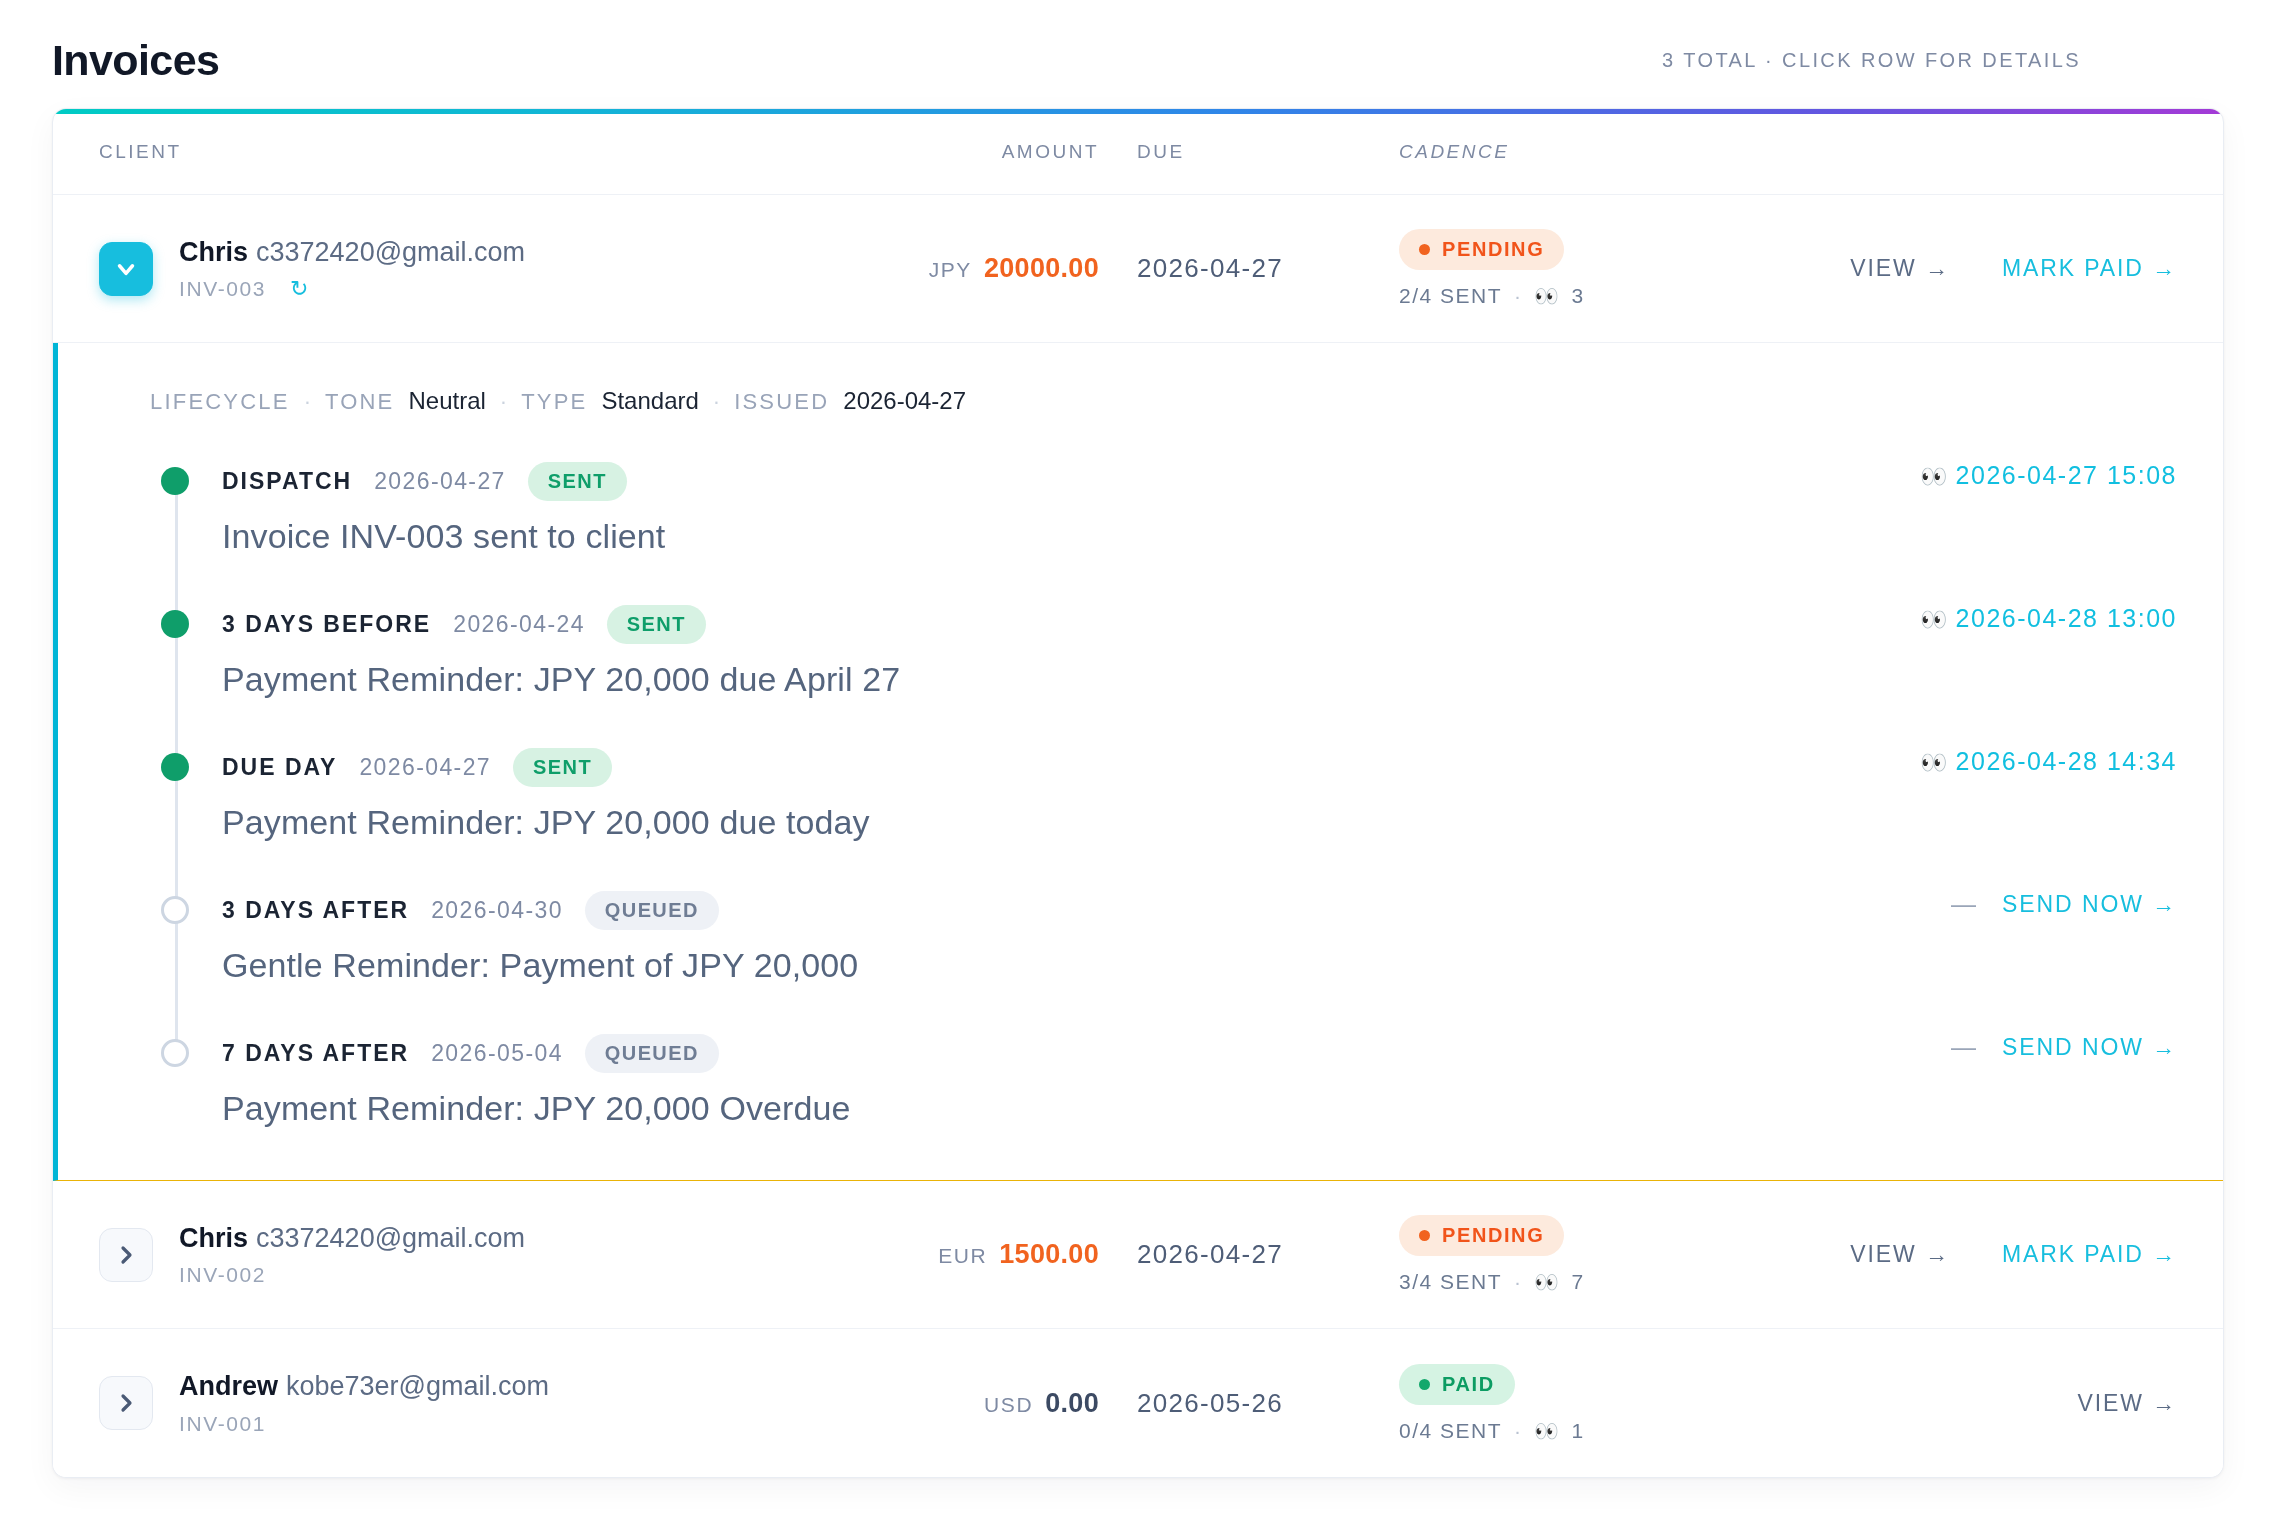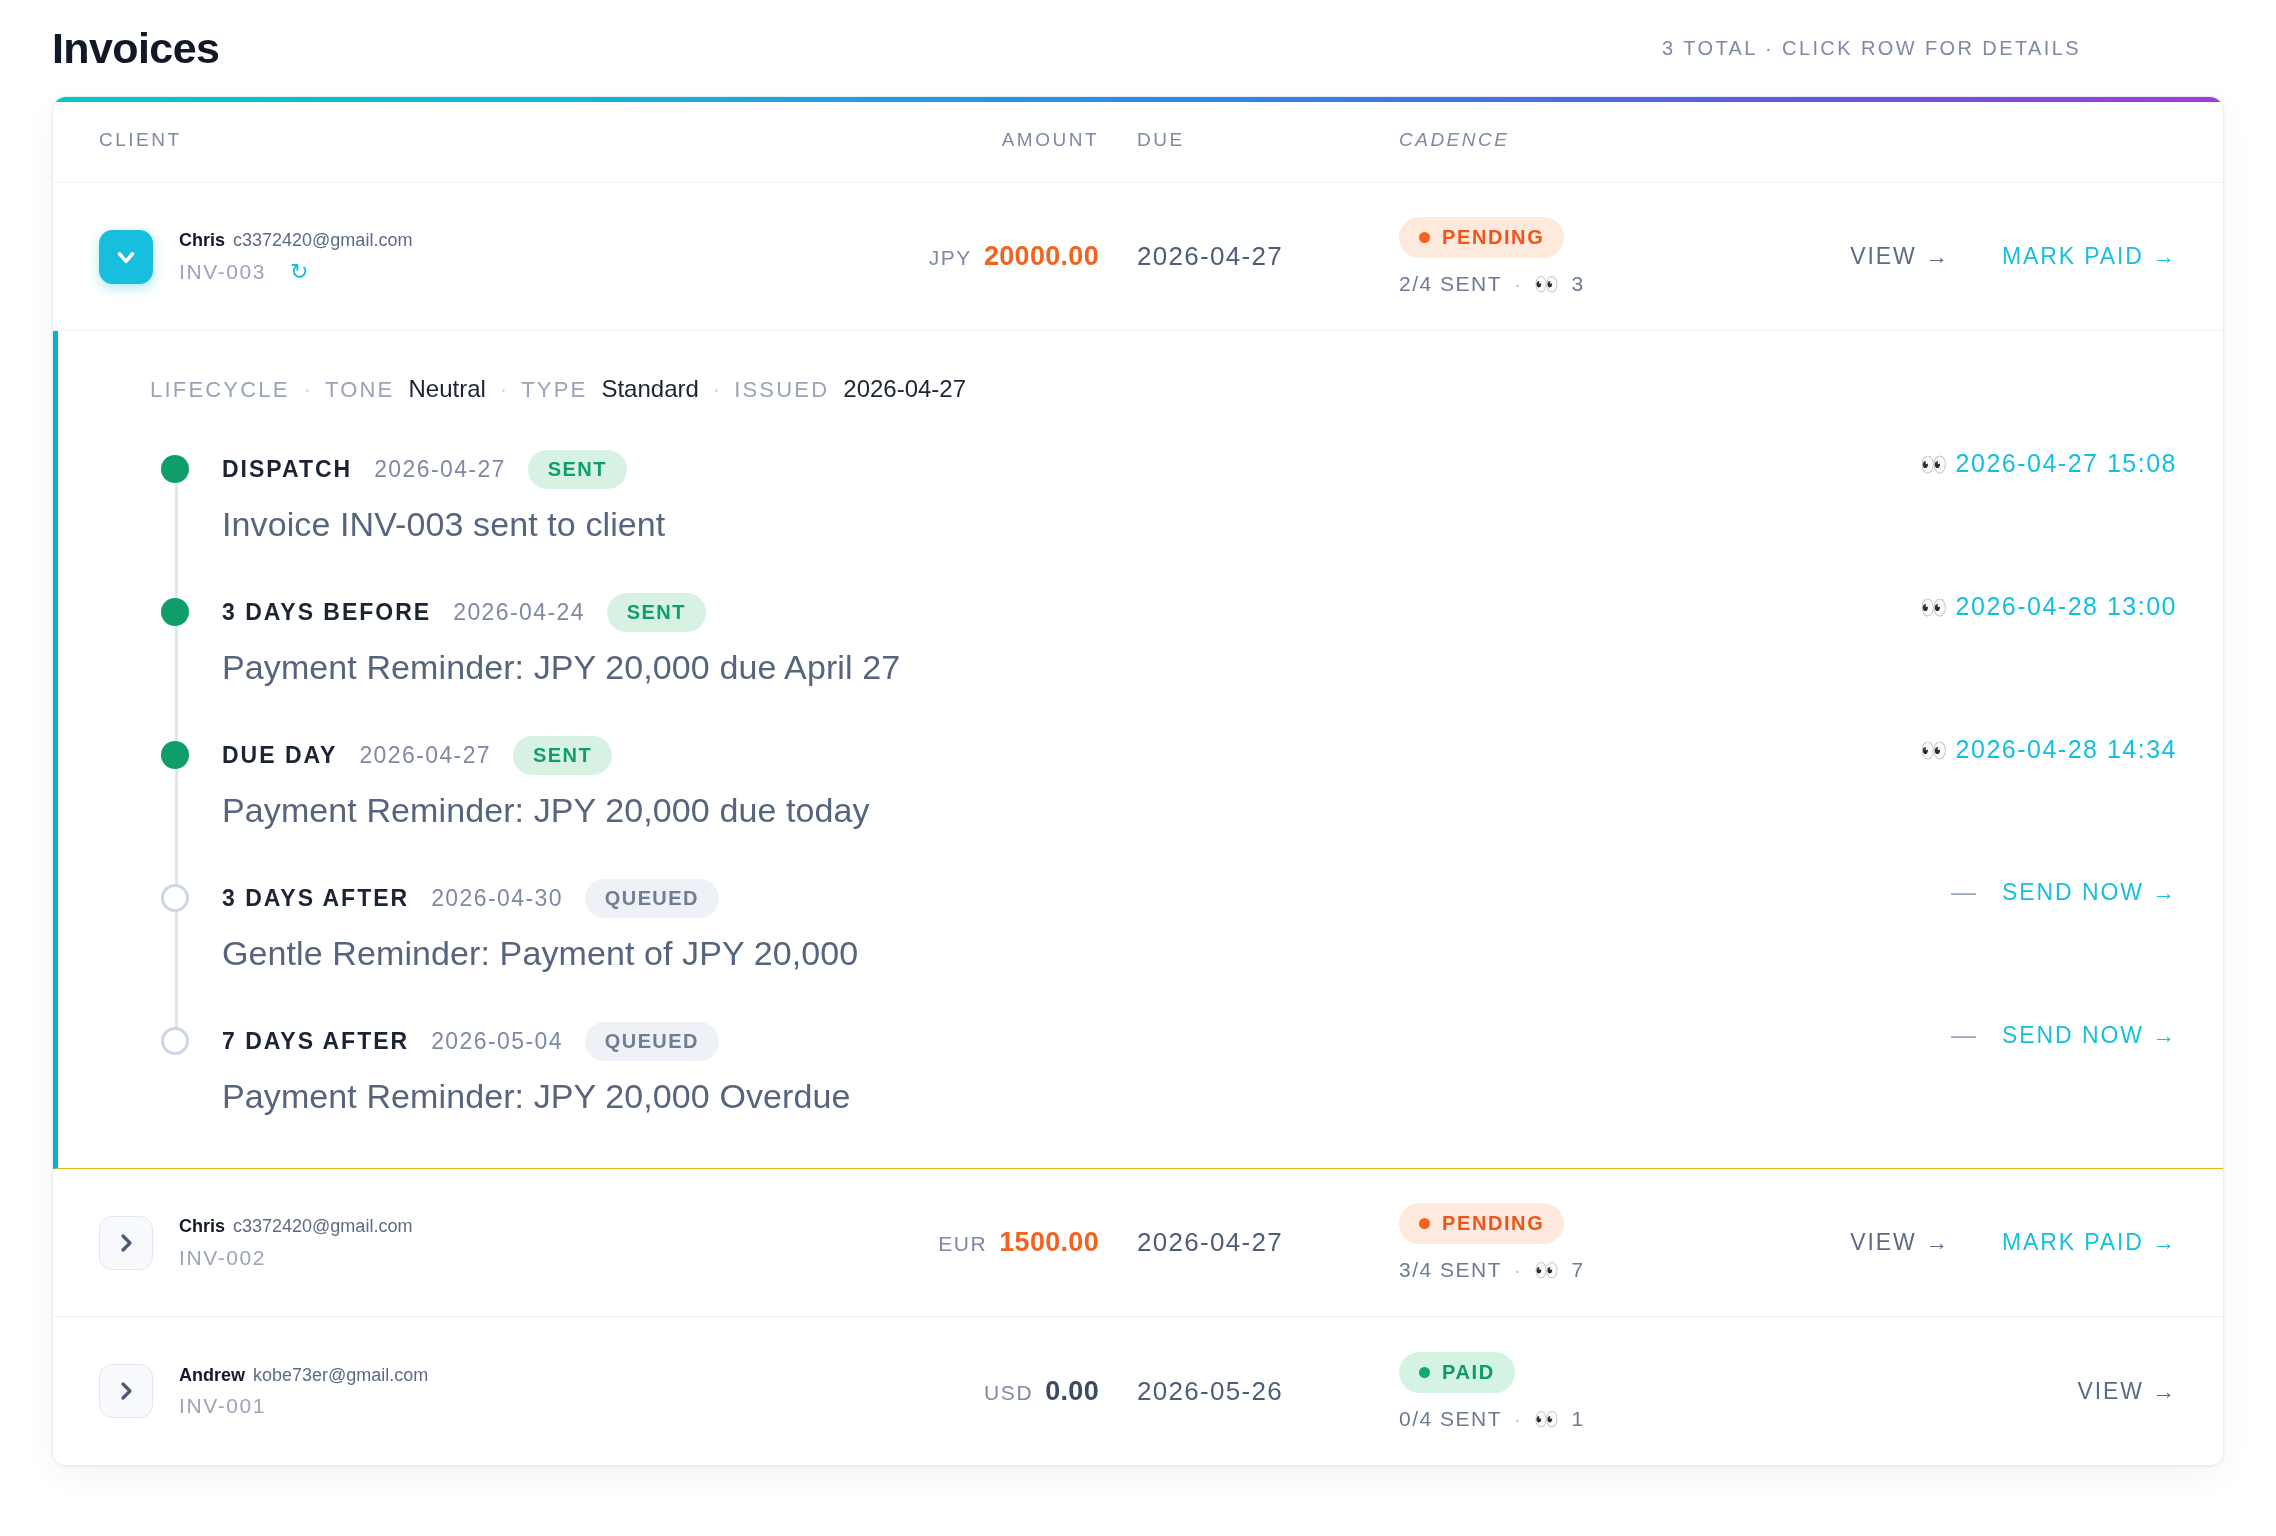--- a/index.html
+++ b/index.html
@@ -8,21 +8,21 @@
     height: 1536px;
     background: #ffffff;
     font-family: "Liberation Sans", sans-serif;
     -webkit-font-smoothing: antialiased;
   }
   body { overflow: hidden; }
 
   .page {
     width: 2133px;
     height: 1536px;
-    padding: 0 52px;
+    padding: 12px 52px;
     position: relative;
   }
 
   
   .page-header {
     height: 96px;
     display: flex;
     align-items: center;
     justify-content: space-between;
     padding: 0 0 0 0;
@@ -103,21 +103,21 @@
   }
   .chev-btn.open {
     background: #17bede;
     border-color: #17bede;
     color: #ffffff;
     box-shadow: 0 4px 12px rgba(23,190,222,0.35);
   }
   .chev-btn svg { display: block; }
 
   .client-text .line1 {
-    font-size: 18px;
+    font-size: 27px;
     color: #111827;
     font-weight: 700;
     line-height: 1.25;
     white-space: nowrap;
   }
   .client-text .line1 .email {
     font-weight: 400;
     color: #5c6b84;
     margin-left: 8px;
   }

